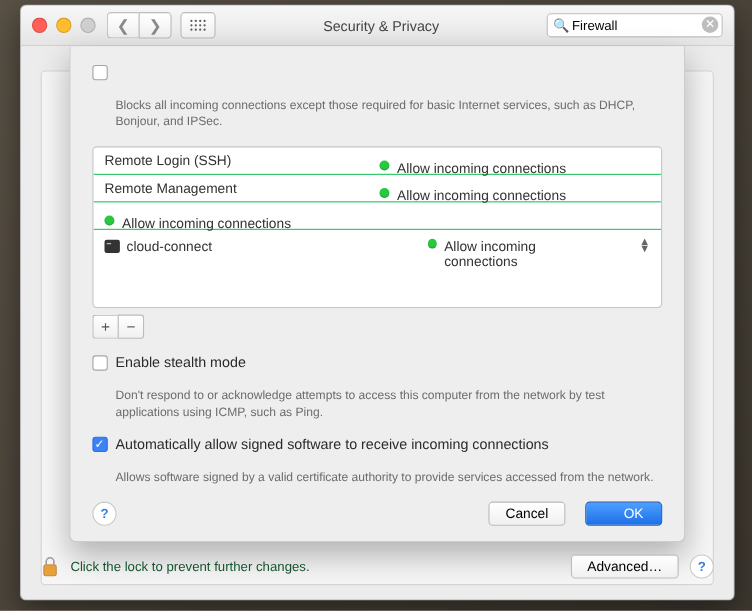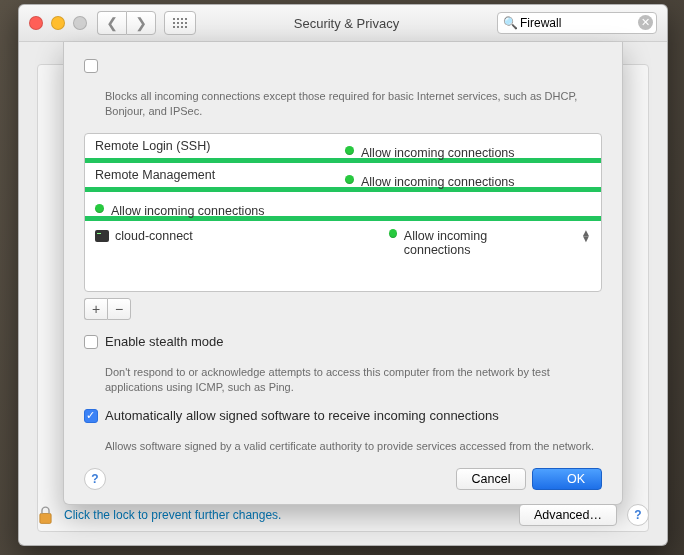--- a/index.html
+++ b/index.html
@@ -22,43 +22,43 @@
 .search .mag{position:absolute;left:6px;top:4px;color:#888;font-size:12px;}
 .search .clr{position:absolute;right:4px;top:3px;width:15px;height:15px;background:#bdbdbd;border-radius:50%;color:#fff;font-size:11px;line-height:15px;text-align:center;cursor:pointer;}
 .bodyarea{position:relative;height:calc(100% - 36px);}
 .backpanel{position:absolute;left:18px;right:18px;top:22px;bottom:14px;background:#f6f6f6;border:1px solid #d5d5d5;border-radius:4px;}
 .sheet{position:absolute;left:44px;top:0;width:560px;background:#eeeeee;border:1px solid #c5c5c5;border-top:none;border-radius:0 0 6px 6px;box-shadow:0 12px 28px rgba(0,0,0,.28);padding:16px 20px 14px 20px;box-sizing:border-box;}
 .optrow{display:flex;align-items:flex-start;margin-bottom:4px;}
 .optrow input[type=checkbox]{margin:1px 7px 0 0;}
 .opt-title{font-size:13px;color:#2a2a2a;}
 .opt-desc{font-size:11px;color:#6c6c6c;margin:16px 0 0 21px;line-height:1.35;}
 .table{margin-top:14px;border:1px solid #c5c5c5;border-radius:4px;background:#fff;overflow:hidden;}
-.trow{display:flex;align-items:center;height:24px;padding:0 10px;border-bottom:5px solid #22c55e;}
+.trow{display:flex;align-items:center;height:24px;padding:0 10px;border-bottom:1px solid #22c55e;}
 .trow.sys:last-of-type{border-bottom:1px solid #c5c5c5;}
 .trow.app{height:30px;border-bottom:none;gap:44px;}
 .tname{flex:0 0 250px;font-size:12.5px;color:#333;display:flex;align-items:center;gap:6px;}
 .statuscell{display:flex;align-items:flex-start;gap:7px;font-size:12.5px;margin-top:15px;}
 .greendot{width:9px;height:9px;border-radius:50%;background:#27c93f;box-shadow:inset 0 -1px 1px rgba(0,0,0,.2);}
 .updown{margin-left:auto;color:#666;font-size:10px;line-height:6px;display:flex;flex-direction:column;gap:0;cursor:pointer;}
 .tableblank{height:40px;}
 .termicon{width:14px;height:12px;background:#333;border-radius:2px;position:relative;}
 .termicon:before{content:"";position:absolute;left:2px;top:3px;width:4px;height:1px;background:#8f8;}
 .pmrow{display:flex;margin-top:6px;}
 .pmbtn{width:22px;height:20px;border:1px solid #bcbcbc;background:linear-gradient(#fff,#f0f0f0);display:inline-flex;align-items:center;justify-content:center;font-size:14px;color:#555;}
 .pmbtn:first-child{border-radius:3px 0 0 3px;border-right:none;}
 .pmbtn:last-child{border-radius:0 3px 3px 0;}
 .section{margin-top:14px;}
 .help{width:20px;height:20px;border:1px solid #c8c8c8;border-radius:50%;color:#3b7dd8;font-weight:600;display:inline-flex;align-items:center;justify-content:center;background:#fff;font-size:12px;}
 .sheetfoot{display:flex;align-items:center;margin-top:14px;}
 .sheetfoot .spacer{flex:1;}
 .btn{min-width:70px;height:22px;border:1px solid #bcbcbc;border-radius:4px;background:linear-gradient(#fff,#f0f0f0);font-size:12.5px;padding:0 14px;margin-left:19px;}
 .btn.primary{background:linear-gradient(#4da0ff,#1d6fe8);border-color:#1a60c8;color:#fff;}
-.btn+.btn{margin-left:6px;padding-left:32px;}
+.btn+.btn{margin-left:18px;padding-left:32px;}
 .footer{position:absolute;left:18px;right:18px;bottom:20px;display:flex;align-items:center;gap:10px;}
-.locktext{font-size:12px;color:#0369a1;}
+.locktext{font-size:12px;color:#14532d;}
 .footer .spacer{flex:1;}
 .lockicon{width:17px;}
 input[type=checkbox].mac{appearance:none;width:14px;height:14px;border:1px solid #a5a5a5;border-radius:3px;background:#fff;position:relative;}
 input[type=checkbox].mac:checked{background:#3b82f6;border-color:#2a6fe0;}
 input[type=checkbox].mac:checked:after{content:"✓";position:absolute;color:#fff;font-size:11px;left:1px;top:-1px;}
 </style>
 </head>
 <body>
 <div id="desktop">
  <div class="window">

